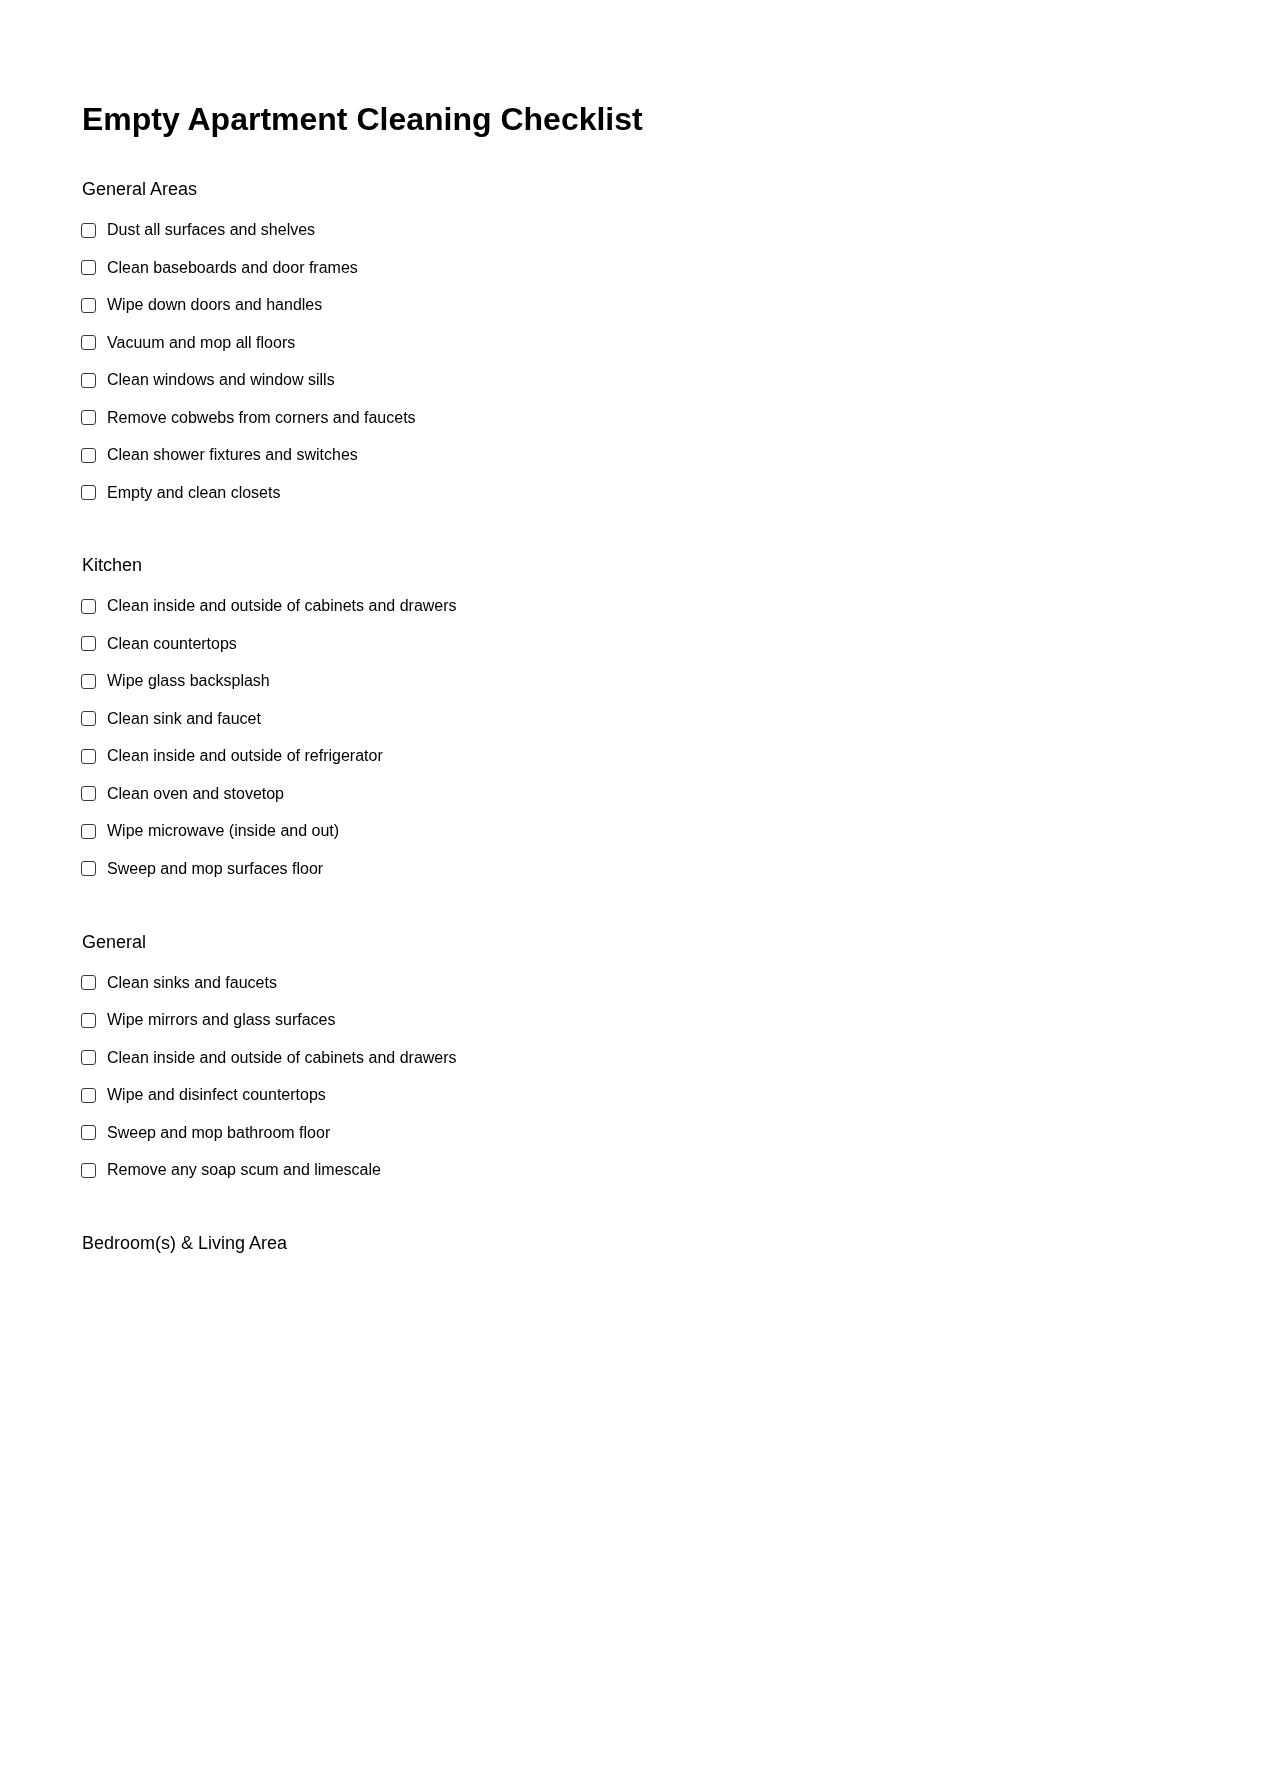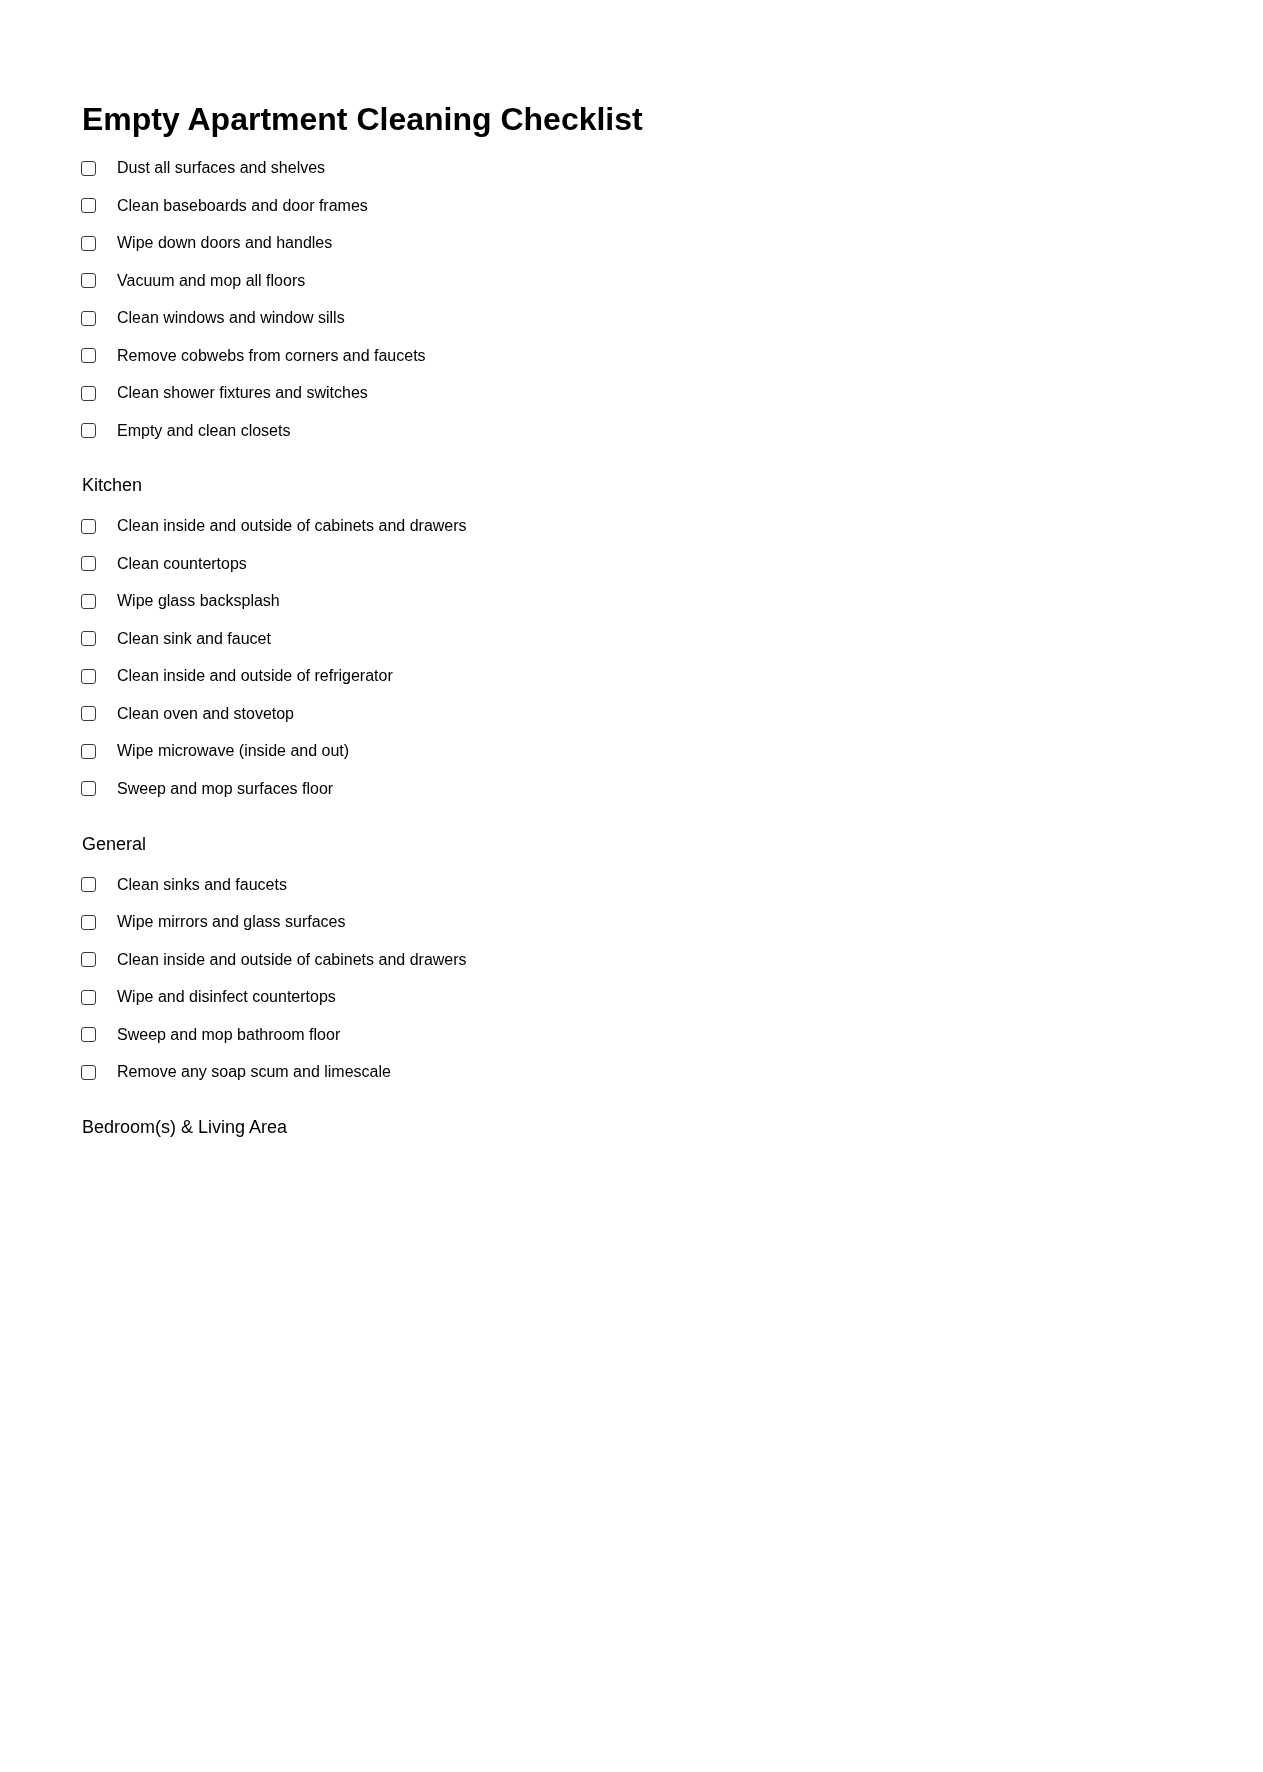--- a/index.html
+++ b/index.html
@@ -26,21 +26,21 @@
     }
     .section { margin-top: 0; }
     .section-heading {
       font-size: 18px;
       font-weight: normal;
       line-height: 22px;
       height: 22px;
       color: #000;
     }
     .title + .section .section-heading { margin-top: 40px; }
-    .section + .section .section-heading { margin-top: 25px; }
+    .section + .section .section-heading { margin-top: 43px; }
     .items {
       list-style: none;
       margin-top: 11.25px;
     }
     .item {
       display: flex;
       align-items: center;
       height: 37.5px;
       font-size: 16px;
       line-height: 20px;
@@ -50,31 +50,32 @@
       flex: 0 0 auto;
       width: 15px;
       height: 15px;
       margin-left: -1px;
       border: 1.5px solid #3a3a3a;
       border-radius: 3px;
       background: #fff;
       cursor: pointer;
     }
     .item-label {
-      margin-left: 21px;
+      margin-left: 11px;
       white-space: nowrap;
     }
   </style>
 </head>
 <body>
 
 <div class="page">
   <h1 class="title">Empty Apartment Cleaning Checklist</h1>
 
   <section class="section">
+    <h2 class="section-heading">General Areas</h2>
     <ul class="items">
       <li class="item">
           <span class="checkbox"></span>
           <span class="item-label">Dust all surfaces and shelves</span>
         </li>
       <li class="item">
           <span class="checkbox"></span>
           <span class="item-label">Clean baseboards and door frames</span>
         </li>
       <li class="item">

